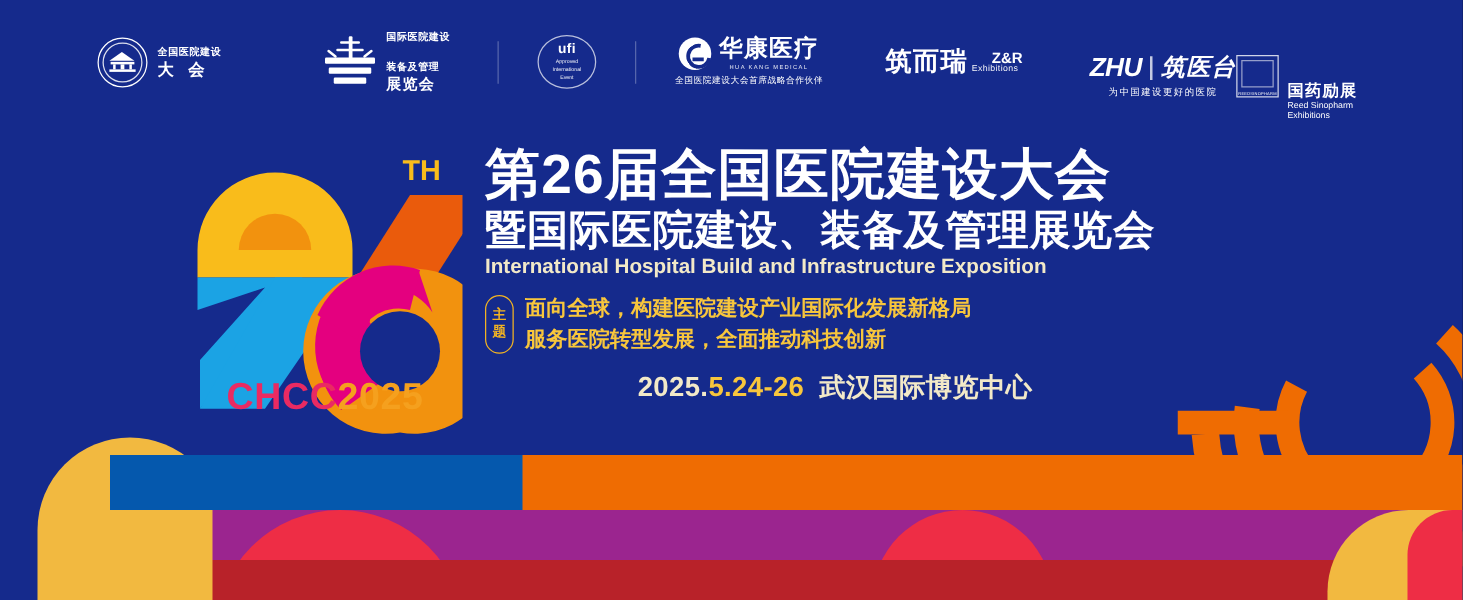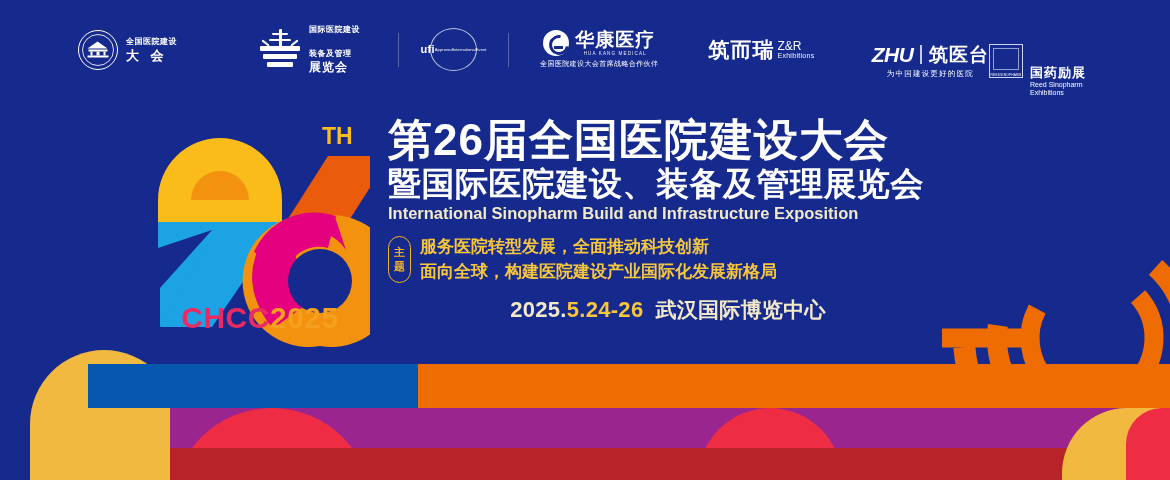--- a/index.html
+++ b/index.html
@@ -51,21 +51,21 @@
   .fl-t1{left:14px;top:4px;width:16px;height:2.6px;}
   .fl-t2{left:11px;top:10px;width:22px;height:2.6px;}
   .fl-w1{left:2px;top:17px;width:40px;height:5px;border-radius:3px;}
   .fl-w2{left:5px;top:25px;width:34px;height:5px;border-radius:3px;}
   .fl-w3{left:9px;top:33px;width:26px;height:5px;border-radius:3px;}
   .fl-d1{left:3px;top:13px;width:9px;height:2.4px;transform:rotate(38deg);}
   .fl-d2{right:3px;top:13px;width:9px;height:2.4px;transform:rotate(-38deg);}
 
   
   .ufi{width:47px;height:43px;border-radius:50%;border:1.2px solid rgba(255,255,255,.7);
-       display:flex;flex-direction:row;align-items:center;justify-content:center;color:#fff;}
+       display:flex;flex-direction:column;align-items:center;justify-content:center;color:#fff;}
   .ufi .u1{font-size:11px;font-weight:700;letter-spacing:.3px;line-height:1;}
   .ufi .u2{font-size:4.2px;line-height:1.35;text-align:center;opacity:.95;margin-top:1px;}
 
   
   .hk{display:flex;flex-direction:column;align-items:center;}
   .hk-row{display:flex;align-items:center;gap:6px;}
   .hk-mark{width:26px;height:26px;border-radius:50%;background:#fff;position:relative;}
   .hk-mark:before{
     content:"";position:absolute;left:6px;top:5px;width:14px;height:14px;
     border:3px solid #152a8c;border-radius:50%;border-right-color:transparent;
@@ -73,29 +73,29 @@
   }
   .hk-mark:after{content:"";position:absolute;left:11px;top:16px;width:9px;height:3px;background:#152a8c;}
   .hk-cn{color:#fff;font-size:19px;font-weight:700;letter-spacing:1px;line-height:1;}
   .hk-en{color:#fff;font-size:4.6px;letter-spacing:1.1px;margin-top:2px;opacity:.9;}
   .hk-sub{color:#fff;font-size:7px;letter-spacing:.4px;margin-top:3px;}
 
   
   .zr{display:flex;align-items:center;gap:3px;}
   .zr-cn{color:#fff;font-size:21px;font-weight:700;letter-spacing:1px;line-height:1;}
   .zr-en{color:#fff;line-height:1.05;}
-  .zr-en .z1{font-size:12px;font-weight:400;display:block;}
+  .zr-en .z1{font-size:12px;font-weight:700;display:block;margin-left:16px;}
   .zr-en .z2{font-size:7px;display:block;letter-spacing:.3px;opacity:.95;}
 
   
   .zhu{display:flex;flex-direction:column;align-items:center;}
   .zhu-row{display:flex;align-items:center;gap:7px;}
   .zhu-w{color:#fff;font-size:21px;font-weight:800;letter-spacing:-.5px;line-height:1;font-style:italic;}
   .zhu-bar{width:1.6px;height:19px;background:rgba(255,255,255,.75);}
-  .zhu-cn{color:#fff;font-size:19px;font-weight:700;letter-spacing:1px;line-height:1;}
+  .zhu-cn{color:#fff;font-size:19px;font-weight:700;letter-spacing:1px;line-height:1;font-style:italic;}
   .zhu-sub{color:#fff;font-size:7.5px;letter-spacing:1.2px;margin-top:4px;}
 
   
   .sp{display:flex;align-items:center;gap:7px;}
   .sp-box{width:34px;height:34px;border:1.2px solid rgba(255,255,255,.8);position:relative;}
   .sp-box .spb-in{position:absolute;left:3px;top:3px;right:3px;bottom:7px;
     border:1px solid rgba(255,255,255,.55);}
   .sp-box .spb-t{position:absolute;left:0;right:0;bottom:0;font-size:3.2px;color:#fff;
     text-align:center;letter-spacing:.2px;}
   .sp-tx{color:#fff;line-height:1.1;margin-top:40px;}
@@ -304,30 +304,30 @@
 
   <div class="chcc-wordmark">
     <span class="c-a">CHCC</span><span class="c-b">2025</span>
   </div>
 
   <div class="textblock">
 
     <div class="t-h1">第26届全国医院建设大会</div>
     <div class="t-h2">暨国际医院建设、装备及管理展览会</div>
 
-    <div class="t-en" style="margin-top:0">International Sinopharm Build and Infrastructure Exposition</div>
+    <div class="t-en" style="margin-top:0">International Hospital Build and Infrastructure Exposition</div>
 
     <div class="theme">
       <div class="theme-badge">
         <span>主</span>
         <span>题</span>
       </div>
       <div class="theme-lines">
+        <div>面向全球，构建医院建设产业国际化发展新格局</div>
         <div>服务医院转型发展，全面推动科技创新</div>
-        <div>面向全球，构建医院建设产业国际化发展新格局</div>
       </div>
     </div>
 
     <div class="datebar">
       <span class="d-a">2025.</span><span class="d-b">5.24-26</span><span class="d-c">武汉国际博览中心</span>
     </div>
 
   </div>
 
 </div>

